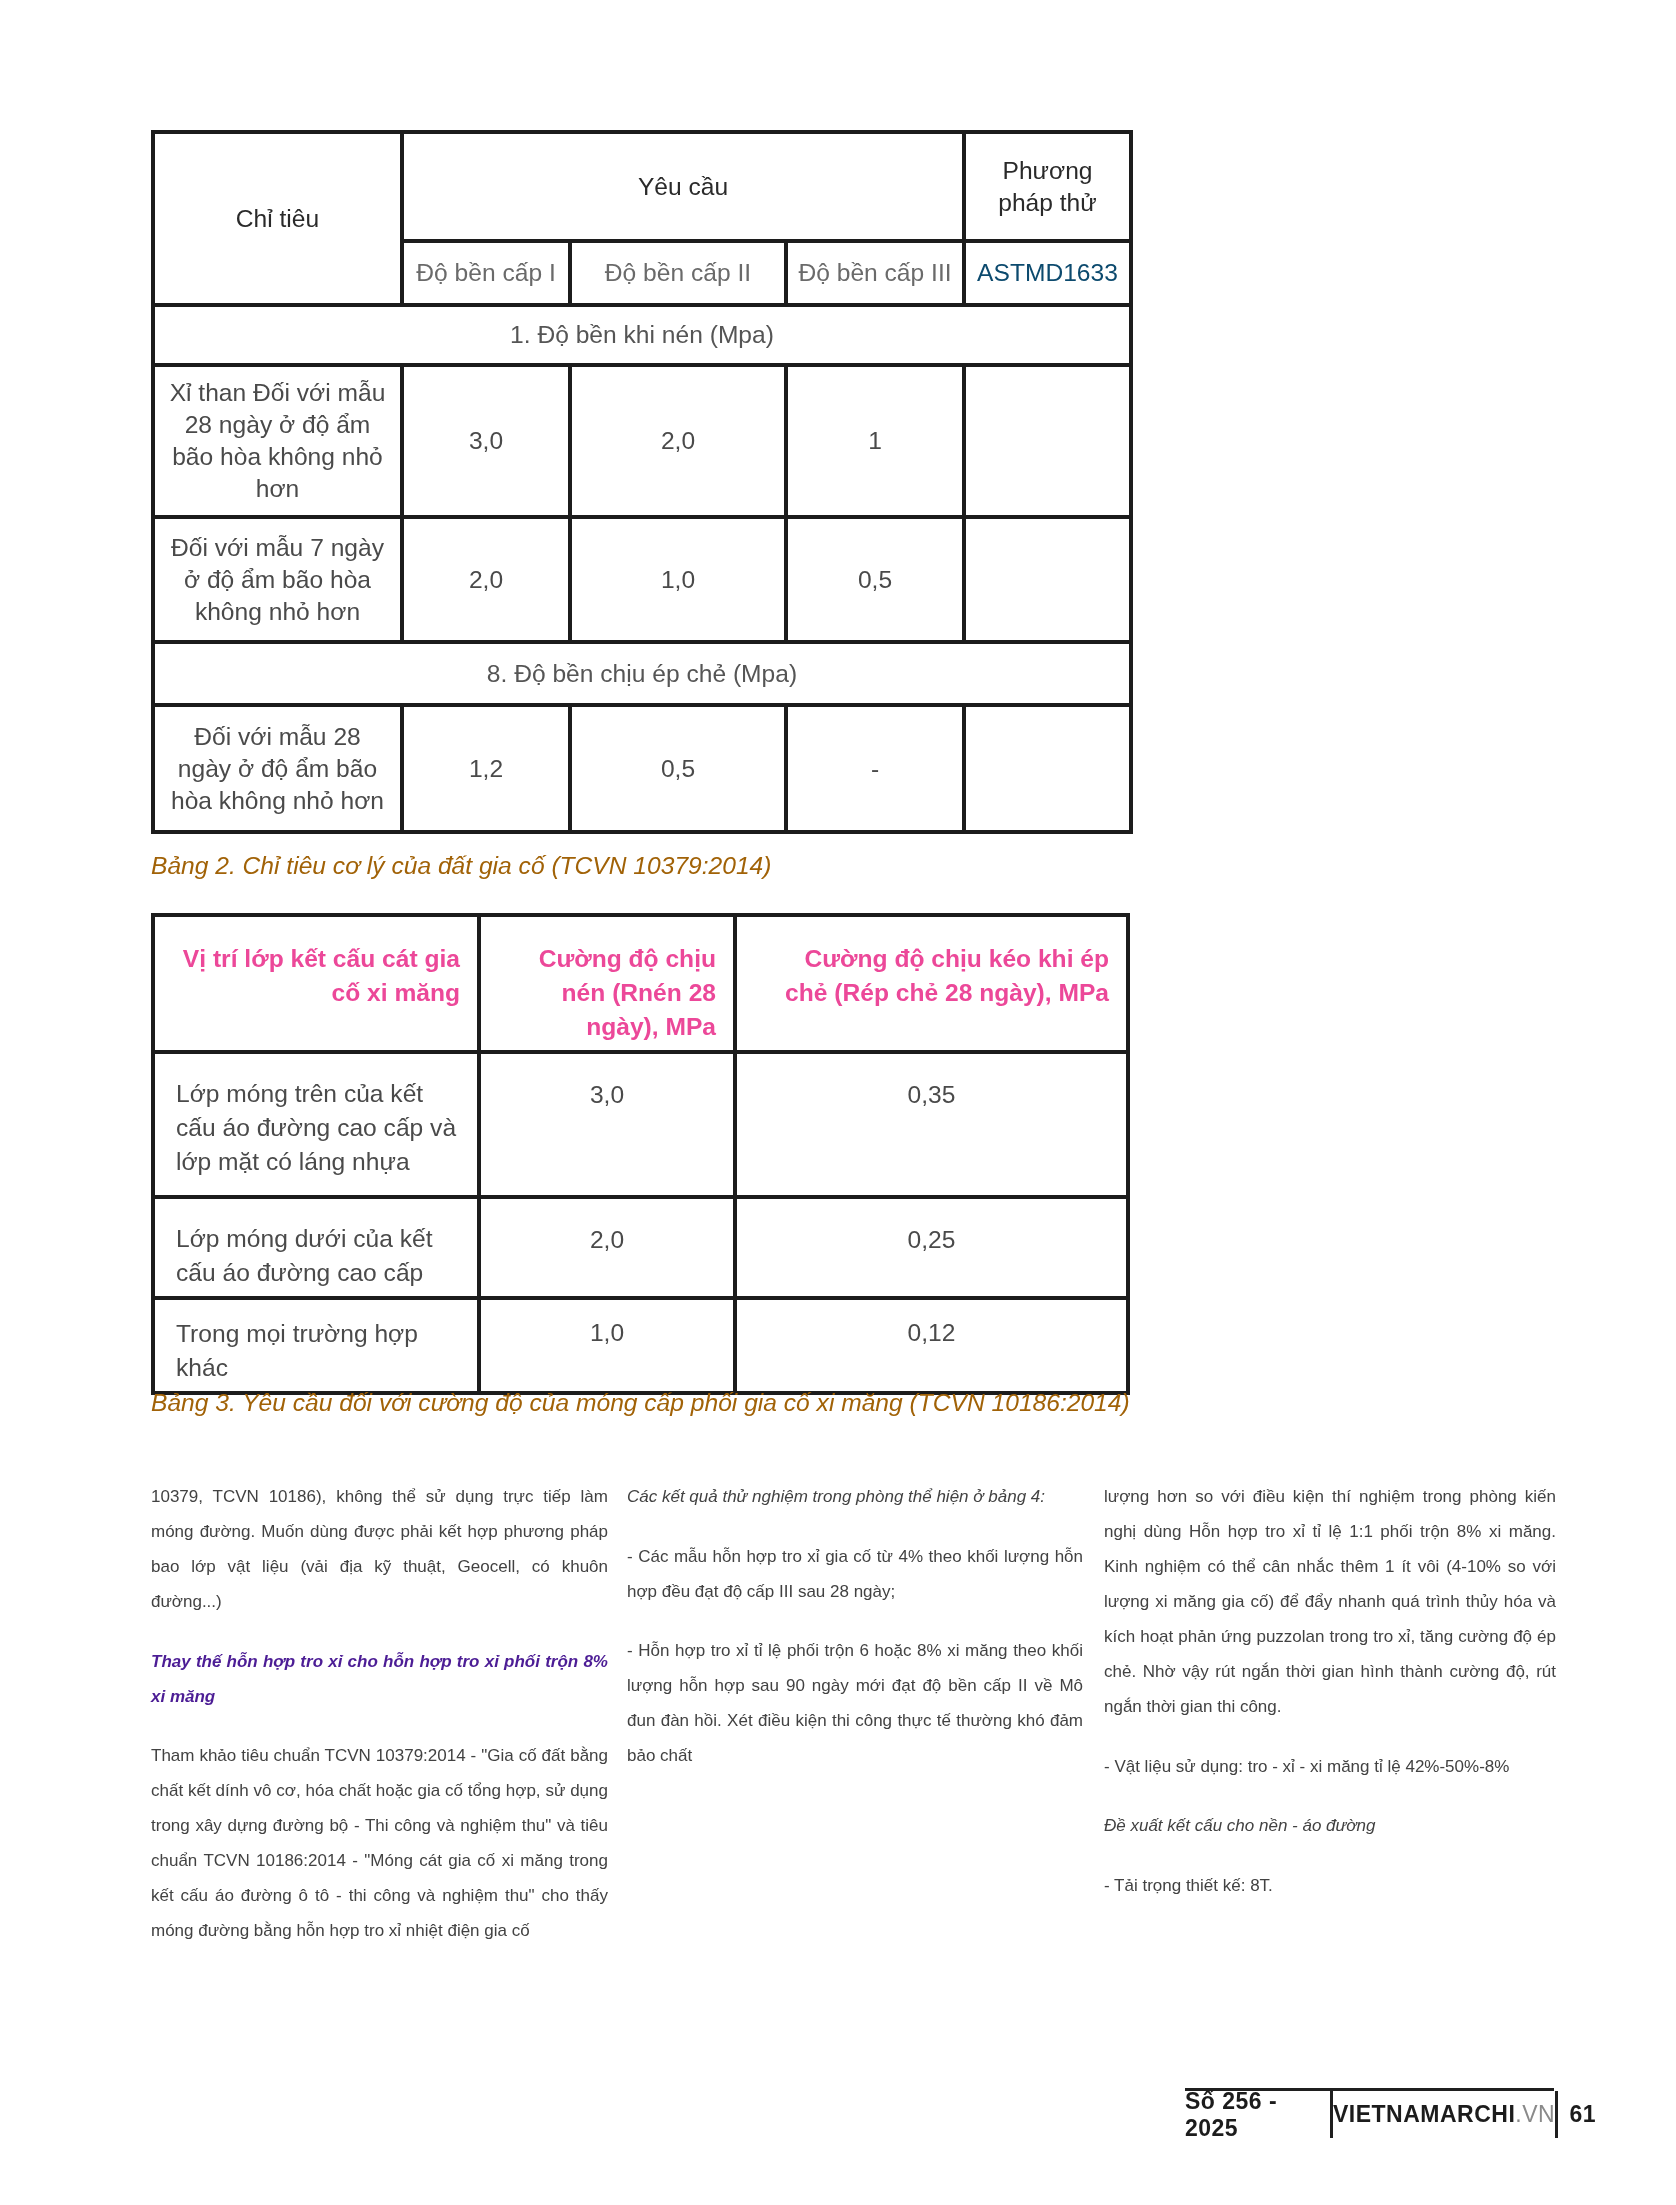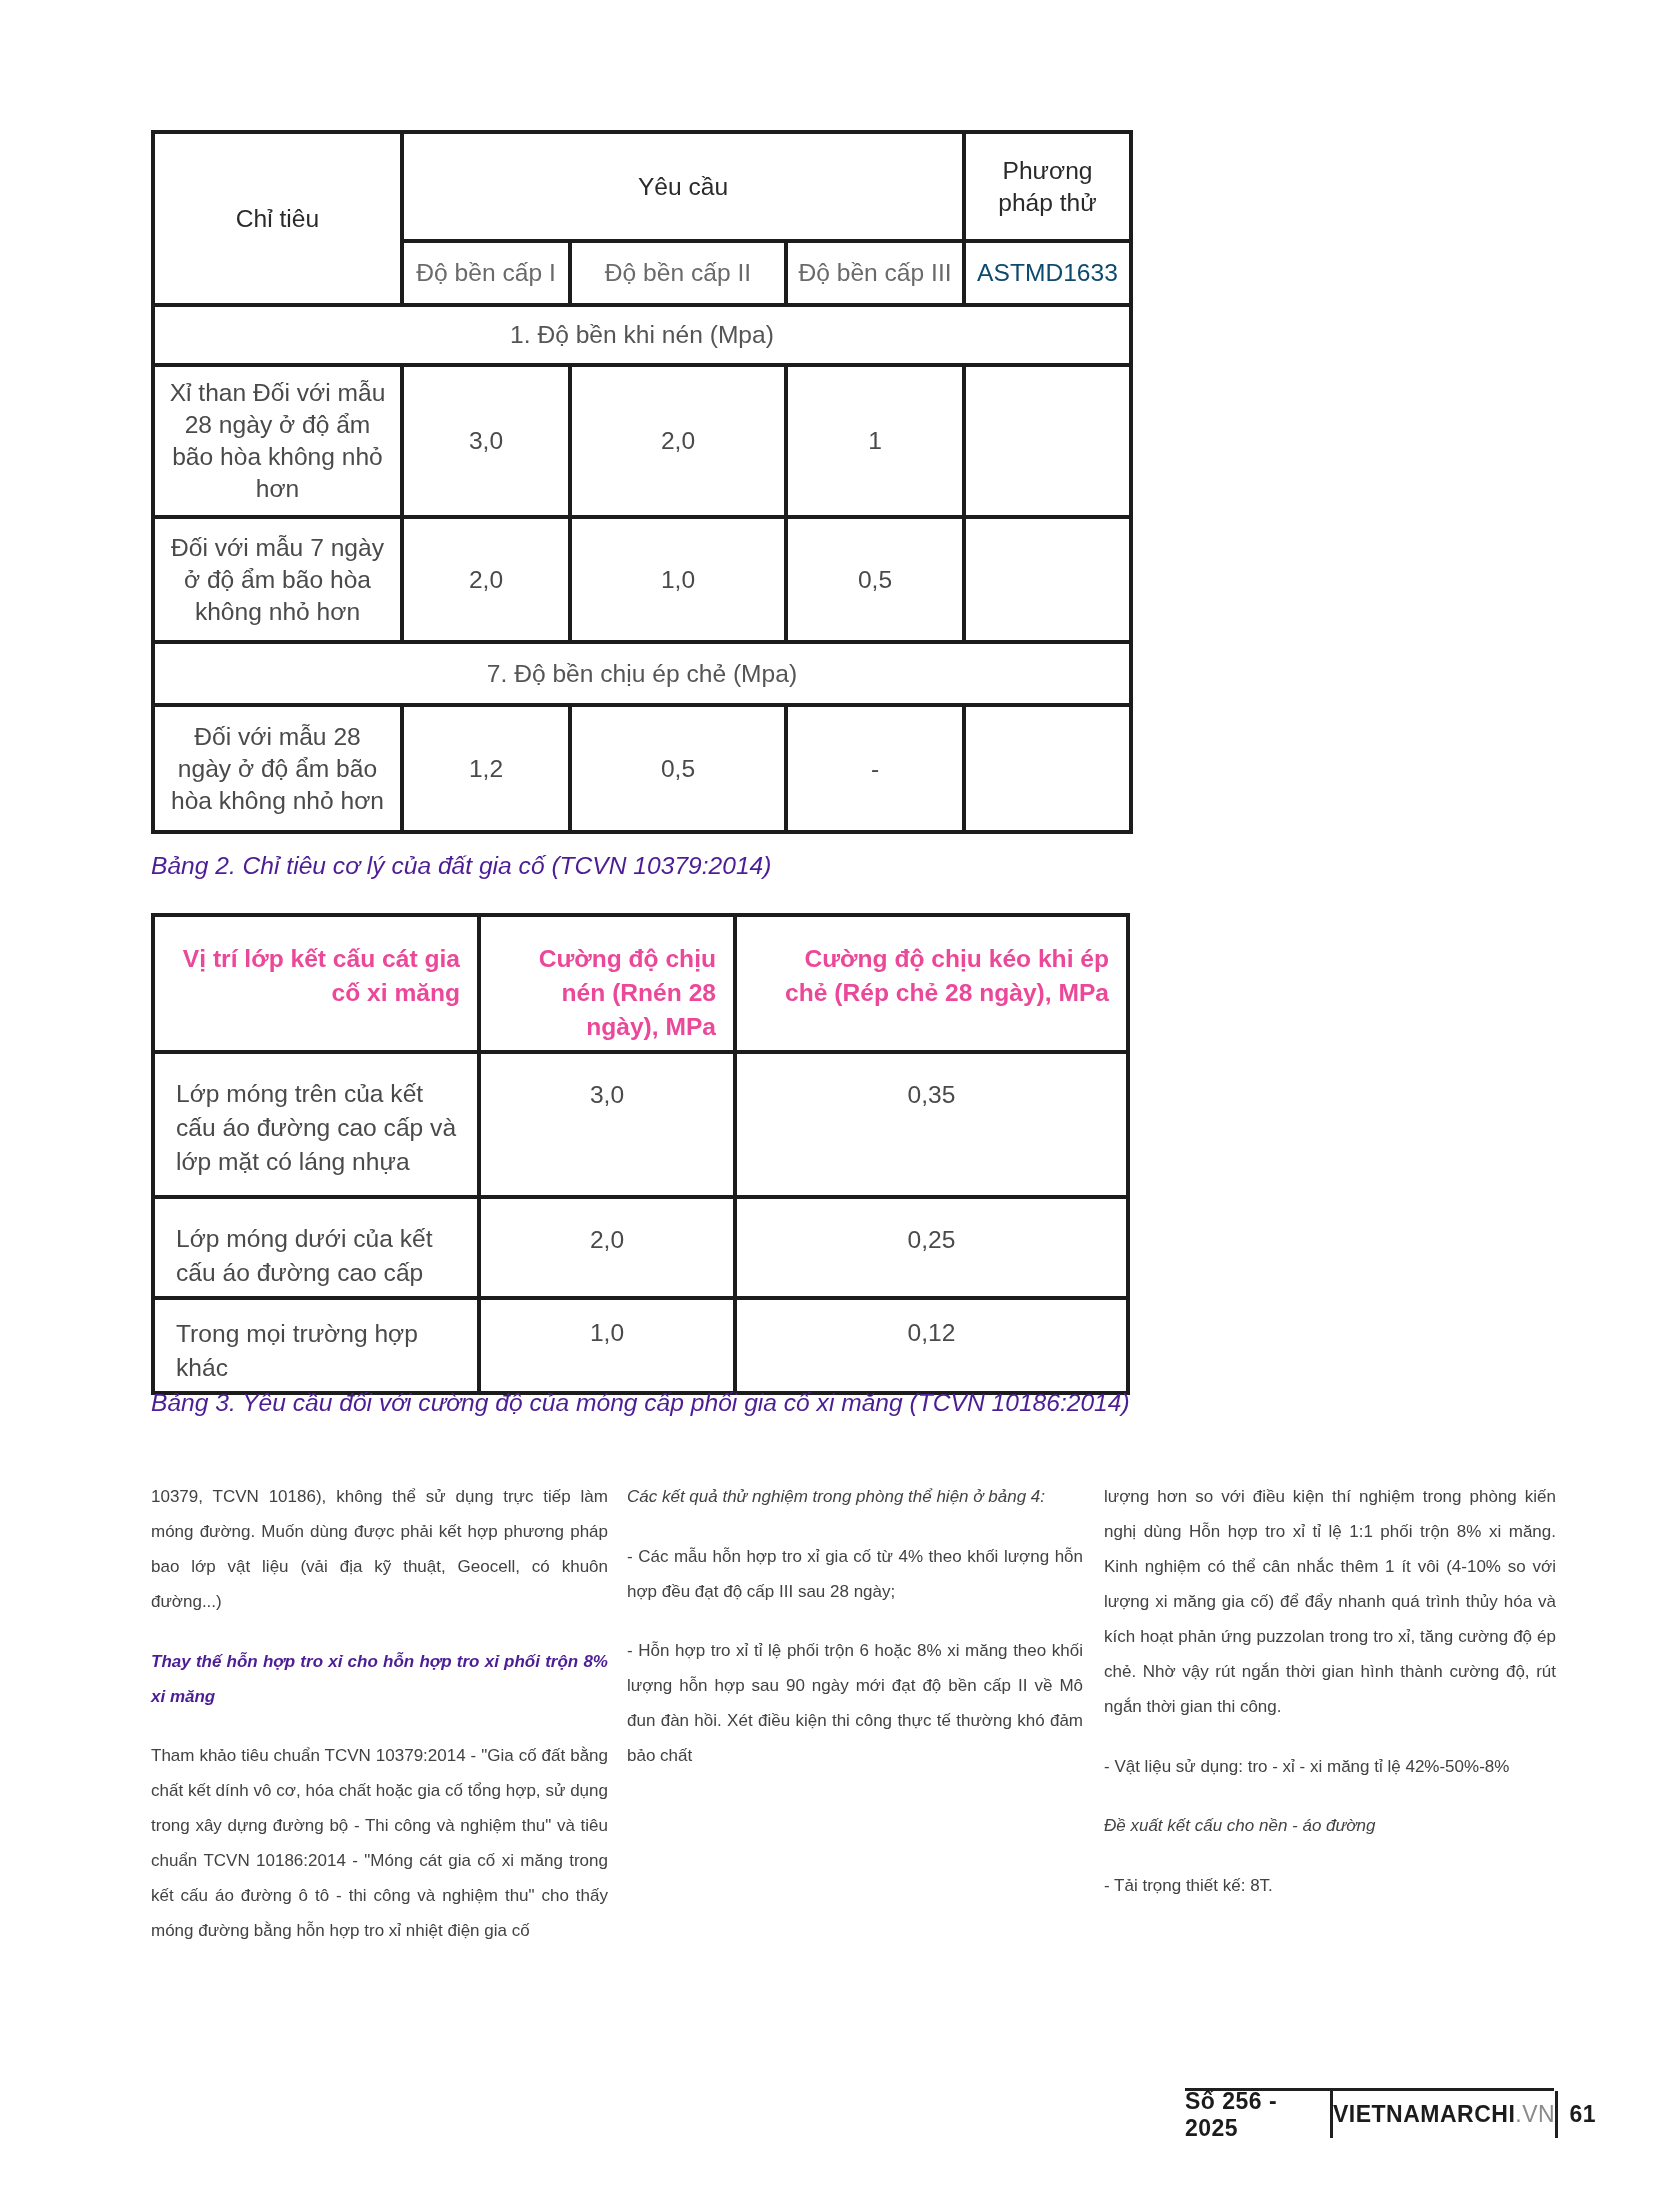--- a/index.html
+++ b/index.html
@@ -21,21 +21,21 @@
 
   .t2{left:151px;top:913px;width:975px;}
   .t2 td{vertical-align:top;}
   .t2 .hrow td{font-weight:bold;color:#ec4899;text-align:right;padding:24.6px 17px 5.7px 21px;line-height:34px;}
   .t2 .lbl{text-align:left;padding:23px 17px 5.7px 21px;line-height:34px;}
   .t2 .val{padding-top:24.6px;}
   .t2 .r0{height:137px;} .t2 .r1{height:145px;} .t2 .r2{height:101px;} .t2 .r3{height:71px;}
   .t2 .r3 td{padding-top:17px;}
 
   
-  .caption{position:absolute;left:151px;font-style:italic;font-size:24.6px;color:#4c1d95;}
+  .caption{position:absolute;left:151px;font-style:italic;font-size:24.6px;color:#a16207;}
   .cap2{top:852px;}
   .cap3{top:1389px;}
 
   
   .col{position:absolute;top:1479px;font-size:17px;line-height:35px;text-align:justify;color:#424242;}
   .col1{left:151px;width:457px;}
   .col2{left:627px;width:456px;}
   .col3{left:1104px;width:452px;}
   .col p{margin:0 0 24.6px 0;}
   .col p.head{font-weight:bold;font-style:italic;color:#4c1d95;margin:10.4px 0 24.6px 0;}
@@ -87,21 +87,21 @@
       <td></td>
     </tr>
     <tr class="rE">
       <td>Đối với mẫu 7 ngày ở độ ẩm bão hòa không nhỏ hơn</td>
       <td>2,0</td>
       <td>1,0</td>
       <td>0,5</td>
       <td></td>
     </tr>
     <tr class="rF band">
-      <td colspan="5">7. Độ bền chịu ép chẻ (Mpa)</td>
+      <td colspan="5">8. Độ bền chịu ép chẻ (Mpa)</td>
     </tr>
     <tr class="rG">
       <td>Đối với mẫu 28 ngày ở độ ẩm bão hòa không nhỏ hơn</td>
       <td>1,2</td>
       <td>0,5</td>
       <td>-</td>
       <td></td>
     </tr>
   </tbody>
     </table>

